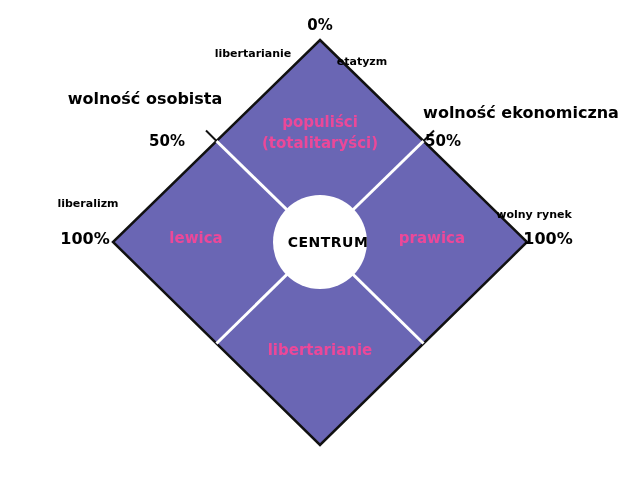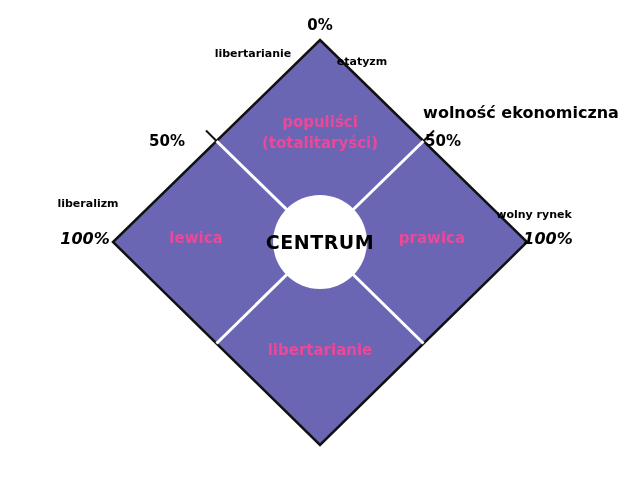--- a/index.html
+++ b/index.html
@@ -38,25 +38,25 @@
   }
   .label {
     position: absolute;
     transform: translate(-50%, -50%);
     white-space: nowrap;
     text-align: center;
     color: #000000;
   }
   .label .line { display: block; line-height: 1.4; }
   .pct        { font-size: 15px; }
-  .pct-big    { font-size: 16px; font-style: italic; }
+  .pct-big    { font-size: 16px; }
   .small      { font-size: 11px; }
   .axis-title { font-size: 16px; }
   .inside     { color: #ec4899; font-size: 15px; }
-  .centrum    { font-size: 19px; letter-spacing: 0.5px; }
+  .centrum    { font-size: 14px; letter-spacing: 0.5px; margin-left: 8px; }
 </style>
 </head>
 <body>
 
 <div class="stage">
 
   <svg width="640" height="490" viewBox="0 0 640 490">
     <polygon class="diamond" points="320,40 527,242 320,445 113,242" fill="#6a66b4"></polygon>
 
     <line class="divider" x1="320" y1="242" x2="216.5" y2="141"></line>
@@ -69,20 +69,21 @@
 
     <circle class="center" cx="320" cy="242" r="47" fill="#ffffff"></circle>
   </svg>
 
   <div class="label pct" style="left:320px; top:25px;">0%</div>
 
   <div class="label small" style="left:253px; top:53px;">libertarianie</div>
 
   <div class="label small" style="left:362px; top:37px;margin-top:24px;">etatyzm</div>
 
+  <div class="label axis-title" style="left:145px; top:98px;">wolność osobista</div>
 
   <div class="label axis-title" style="left:521px; top:112px;">wolność ekonomiczna</div>
 
   <div class="label pct" style="left:167px; top:141px;">50%</div>
 
   <div class="label pct" style="left:443px; top:141px;">50%</div>
 
   <div class="label small" style="left:88px; top:204px;">
     <span class="line">liberalizm</span>
   </div>

